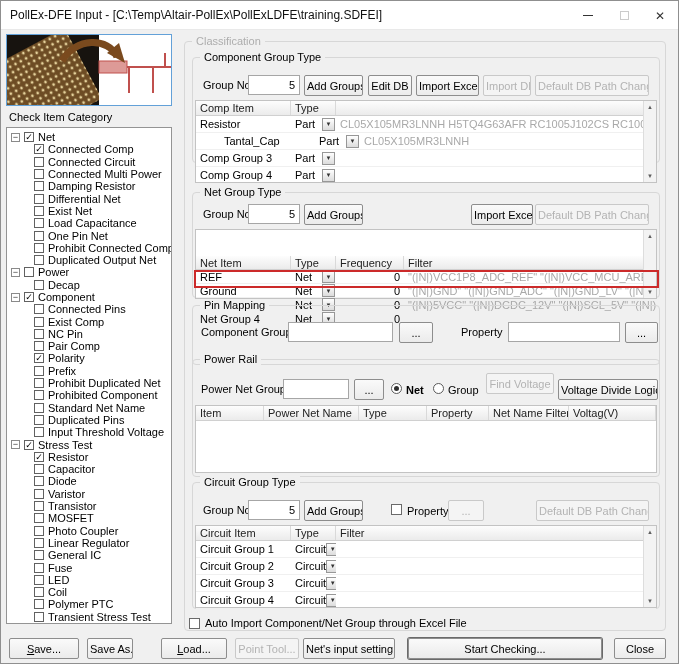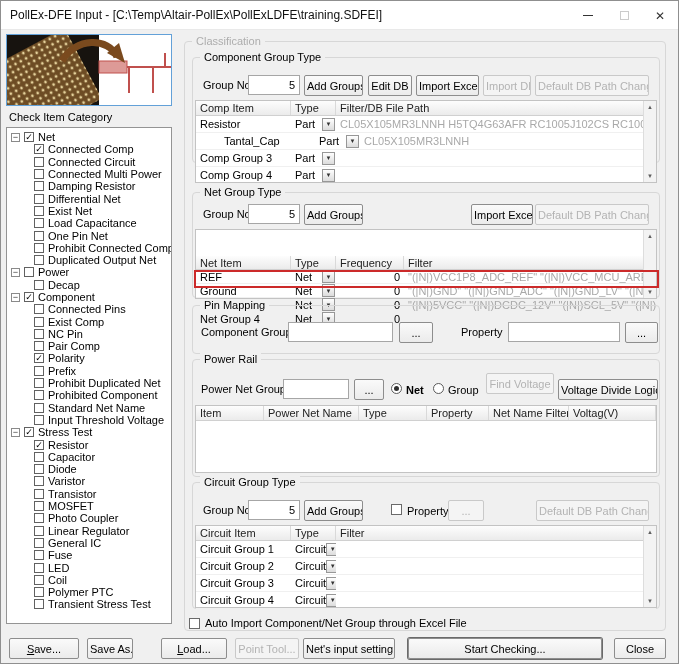--- a/index.html
+++ b/index.html
@@ -211,20 +211,24 @@
       <div class="titem">
         <span class="cb"></span>
         <span class="tlabel">Prohibited Component</span>
       </div>
       <div class="titem">
         <span class="cb"></span>
         <span class="tlabel">Standard Net Name</span>
       </div>
       <div class="titem">
         <span class="cb"></span>
+        <span class="tlabel">Duplicated Pins</span>
+      </div>
+      <div class="titem">
+        <span class="cb"></span>
         <span class="tlabel">Input Threshold Voltage</span>
       </div>
       <div class="titem root">
         <span class="expand">−</span>
         <span class="cb">✓</span>
         <span class="tlabel">Stress Test</span>
       </div>
       <div class="titem">
         <span class="cb">✓</span>
         <span class="tlabel">Resistor</span>
@@ -292,21 +296,20 @@
       <input class="inp num" style="left: 55px; top: 17px; width: 52px;" value="5">
       <button class="btn" style="left:111px;top:17px;width:59px">Add Groups</button>
       <button class="btn" style="left:175px;top:17px;width:44px">Edit DB</button>
       <button class="btn" style="left:223px;top:17px;width:63px">Import Excel</button>
       <button class="btn dis" style="left:290px;top:17px;width:48px">Import DB</button>
       <button class="btn dis" style="left:342px;top:17px;width:114px">Default DB Path Change</button>
       <div class="tbl rows17" id="comp-table" style="left:2px;top:42px;width:462px;height:83px">
           <div class="thead">
             <div class="th" style="flex: 0 0 95px; width: 95px;">Comp Item</div>
             <div class="th" style="flex: 0 0 45px; width: 45px;">Type</div>
-            <div class="th" style="flex: 1 1 auto; min-width: 0px;">Filter/DB File Path</div>
           </div>
           <div class="trow">
             <div class="td" style="flex: 0 0 95px; width: 95px;">Resistor</div>
             <div class="td typecell" style="flex: 0 0 45px; width: 45px;">
               <span>Part</span>
               <span class="dd">▼</span>
             </div>
             <div class="td gray" style="flex: 1 1 auto; min-width: 0px;">CL05X105MR3LNNH H5TQ4G63AFR RC1005J102CS RC1005F241CS RC</div>
           </div>
           <div class="trow">
@@ -391,21 +394,21 @@
             <div class="td gray" style="flex: 1 1 auto; min-width: 0px;"></div>
           </div>
           <div class="vscroll">
             <div class="sarr up">▲</div>
             <div class="sarr dn">▼</div>
           </div>
           <div class="redbox" style="top: 40px; height: 18px; border-color: rgb(204, 42, 42);"></div>
         </div>
     </div>
 
-    <div class="gb" style="left:7px;top:263px;width:468px;height:49px">
+    <div class="gb" style="left:7px;top:263px;width:468px;height:60px">
       <span class="gbl">Pin Mapping</span>
       <span class="lbl" style="left:8px;top:20px">Component Group</span>
       <input class="inp" style="left: 95px; top: 16px; width: 105px;" value="">
       <button class="btn" style="left:206px;top:16px;width:34px">...</button>
       <span class="lbl" style="left:268px;top:20px">Property</span>
       <input class="inp" style="left: 315px; top: 16px; width: 112px;" value="">
       <button class="btn" style="left:432px;top:16px;width:33px">...</button>
     </div>
 
     <div class="gb" style="left:7px;top:317px;width:468px;height:118px">

